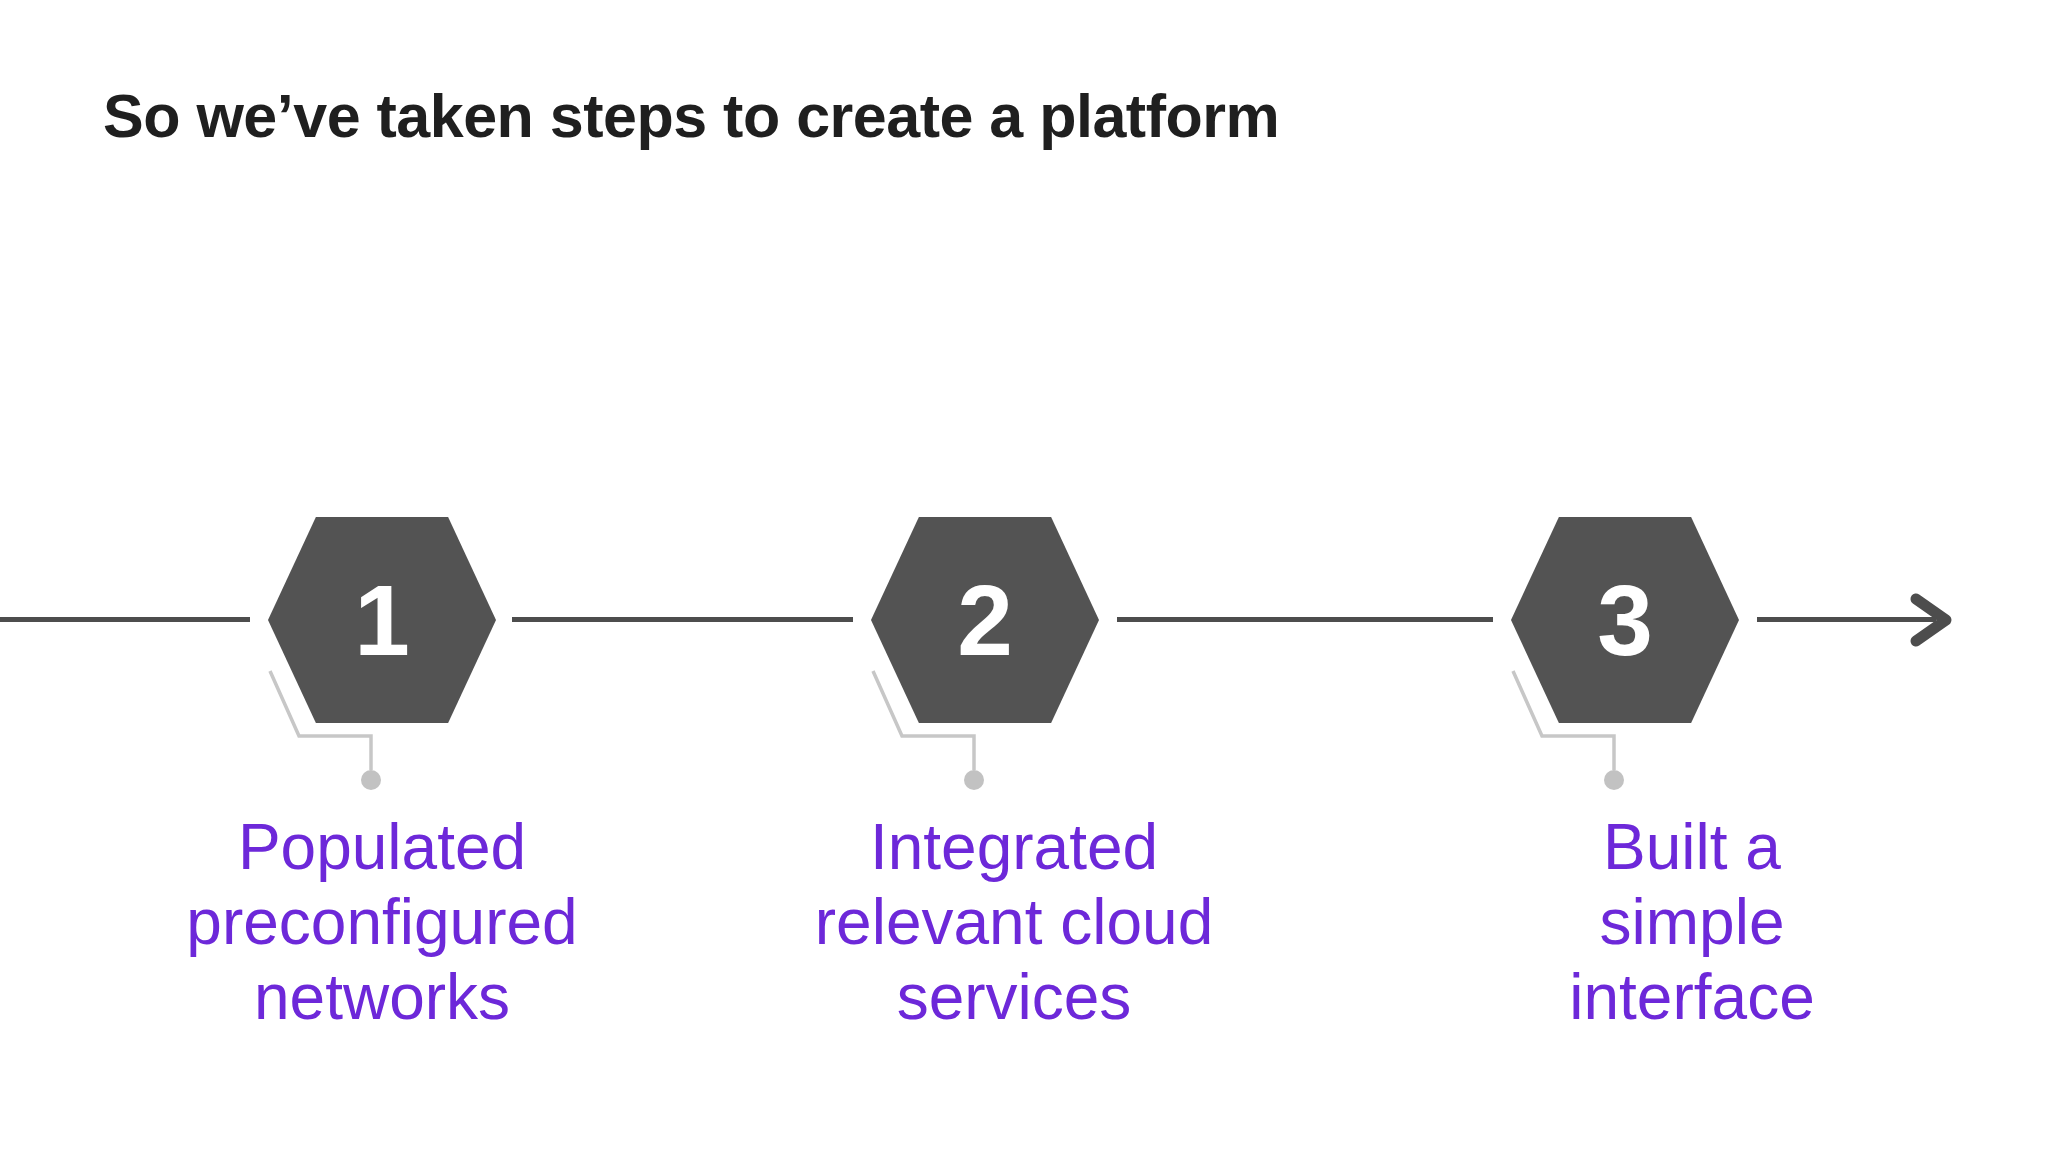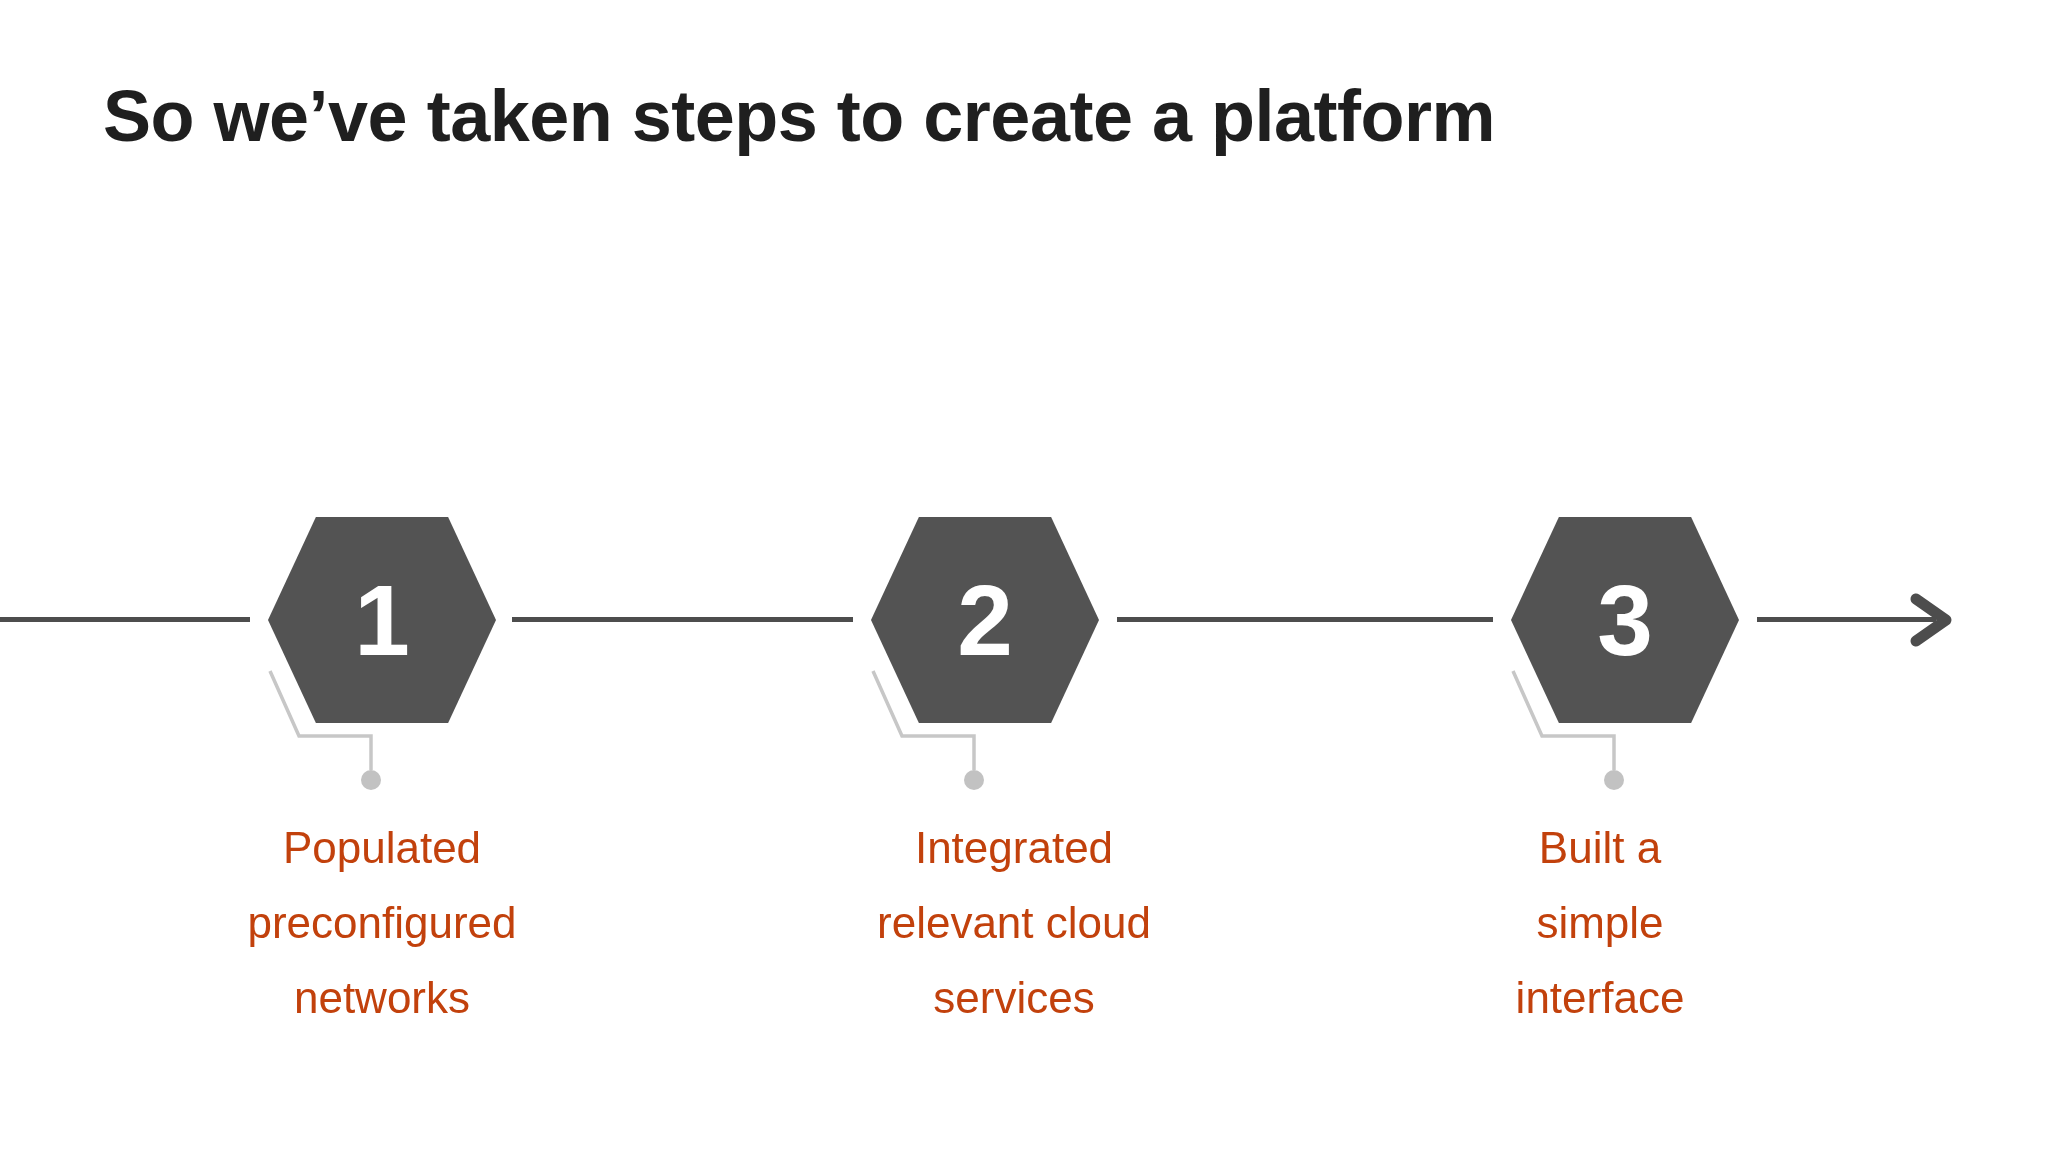--- a/index.html
+++ b/index.html
@@ -15,21 +15,21 @@
     overflow: hidden;
     font-family: "Liberation Sans", "DejaVu Sans", sans-serif;
   }
 
   
   .title {
     position: absolute;
     left: 103px;
     top: 74px;
     color: #1f1f1f;
-    font-size: 72px;
+    font-size: 61px;
     font-weight: 700;
     line-height: 84px;
     letter-spacing: -0.5px;
     white-space: nowrap;
   }
   .title .t-line { display: block; }
 
   
   .diagram-lines {
     position: absolute;
@@ -76,29 +76,29 @@
   }
   .hex.s1 { left: 268px; }
   .hex.s2 { left: 871px; }
   .hex.s3 { left: 1511px; }
 
   
   .step-label {
     position: absolute;
     top: 810px;
     width: 500px;
-    color: #c2410c;
-    font-size: 44px;
+    color: #6d28d9;
+    font-size: 64px;
     line-height: 75px;
     text-align: center;
     white-space: pre-line;
   }
   .step-label.s1 { left: 132px; }
   .step-label.s2 { left: 764px; }
-  .step-label.s3 { left: 1350px; }
+  .step-label.s3 { left: 1442px; }
 </style>
 </head>
 <body>
 
 <div class="slide">
 
   <div class="title">
     <span class="t-line">So we’ve taken steps to create a platform</span>
   </div>
 

